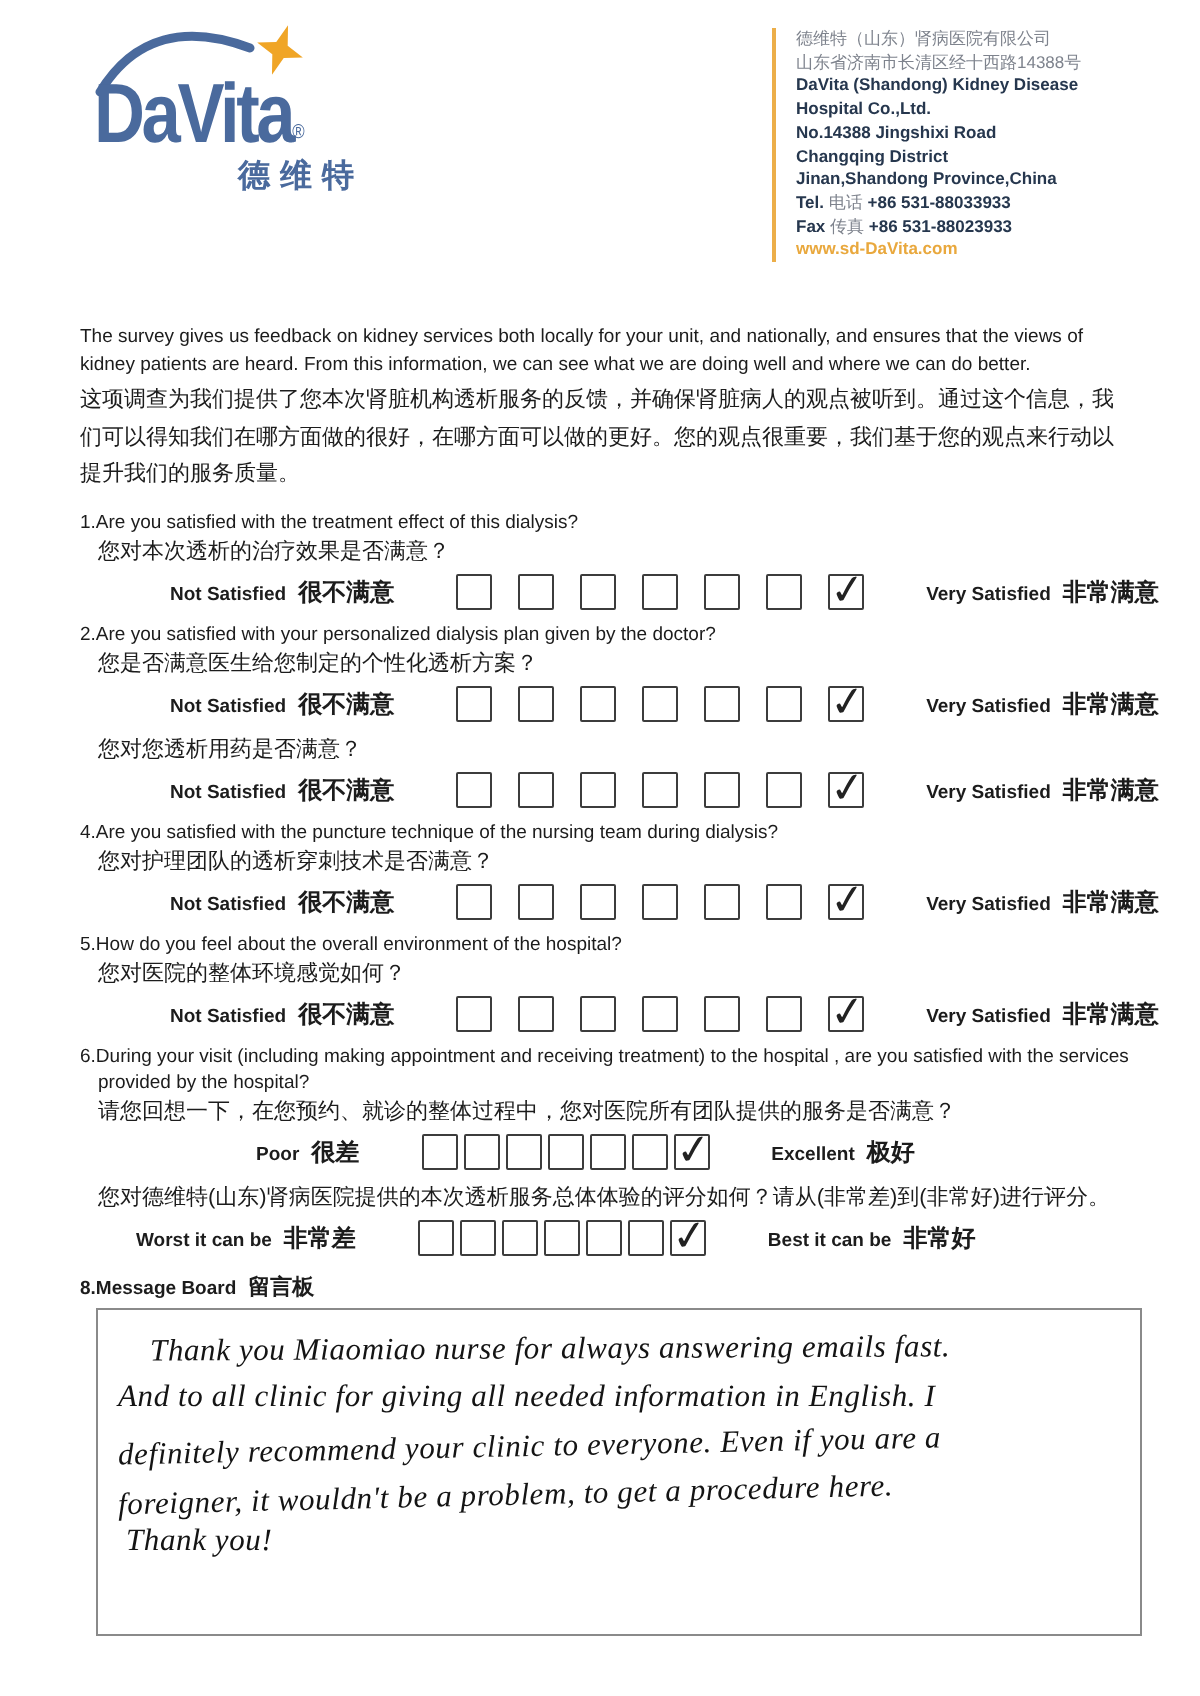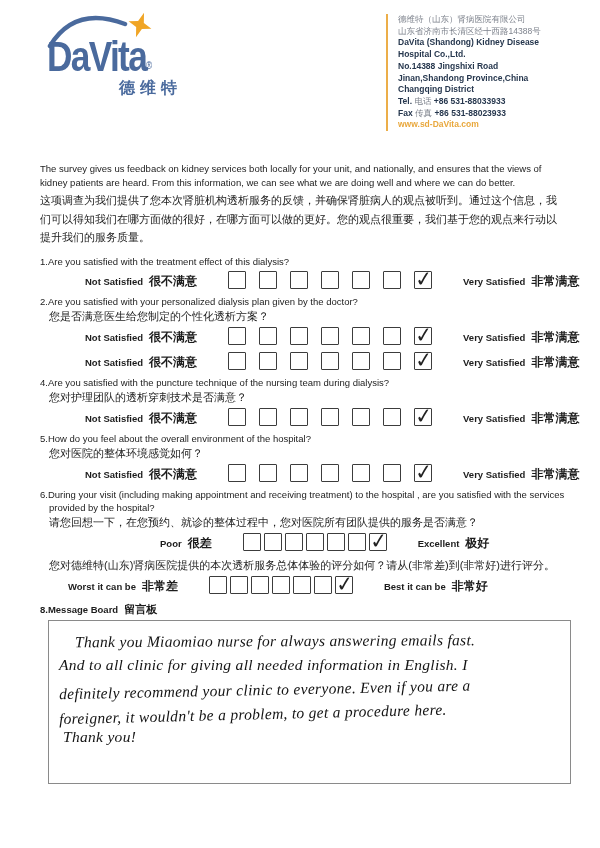--- a/index.html
+++ b/index.html
@@ -46,21 +46,21 @@
   .intro-en{font-size:9.5px;line-height:14px;}
   .intro-cn{font-size:11px;line-height:18.5px;margin-top:1px;}
   
   .question{margin-bottom:4px;}
   .q-en{font-size:9.5px;line-height:13px;padding-left:9px;text-indent:-9px;}
   .q-cn{font-size:11px;line-height:16px;margin-left:9px;}
   .scale-row{
     display:flex;align-items:center;
     margin:2px 0 1px 45px;height:21px;gap:17px;
   }
-  .question:nth-child(6) .scale-row{margin-left:120px;}
+  .question:nth-child(6) .scale-row{margin-left:88px;}
   .question:nth-child(7) .scale-row{margin-left:28px;}
   .scale-label{white-space:nowrap;}
   .scale-label .en{font-weight:bold;font-size:9.5px;}
   .scale-label .cn{font-weight:bold;font-size:12px;margin-left:6px;}
   .scale-label.left{margin-right:14px;}
   .scale-label.right{margin-left:14px;}
   .boxes{display:flex;gap:13px;align-items:center;}
   .question:nth-child(6) .boxes,
   .question:nth-child(7) .boxes{gap:3px;}
   .checkbox{
@@ -113,37 +113,38 @@
       <div class="logo-text"><span>DaVita</span><span class="logo-reg">®</span></div>
       <div class="logo-cn">德维特</div>
     </div>
 
     <div class="addr">
       <div class="cn-gray">德维特（山东）肾病医院有限公司</div>
       <div class="cn-gray">山东省济南市长清区经十西路14388号</div>
       <div class="en-navy">DaVita (Shandong) Kidney Disease</div>
       <div class="en-navy">Hospital Co.,Ltd.</div>
       <div class="en-navy">No.14388 Jingshixi Road</div>
+      <div class="en-navy">Changqing District</div>
       <div class="en-navy">Jinan,Shandong Province,China</div>
-      <div class="en-navy">Changqing District</div>
       <div class="mix"><span class="lab">Tel.</span> <span class="cn">电话</span> <span class="num">+86 531-88033933</span></div>
       <div class="mix"><span class="lab">Fax</span> <span class="cn">传真</span> <span class="num">+86 531-88023933</span></div>
       <div class="site">www.sd-DaVita.com</div>
     </div>
   </div>
 
   <div class="content">
     <div class="intro">
       <div class="intro-en">The survey gives us feedback on kidney services both locally for your unit, and nationally, and ensures that the views of kidney patients are heard. From this information, we can see what we are doing well and where we can do better.</div>
       <div class="intro-cn">这项调查为我们提供了您本次肾脏机构透析服务的反馈，并确保肾脏病人的观点被听到。通过这个信息，我们可以得知我们在哪方面做的很好，在哪方面可以做的更好。您的观点很重要，我们基于您的观点来行动以提升我们的服务质量。</div>
     </div>
 
     <div id="questions-list">
   <div class="question">
     <div class="q-en">1.Are you satisfied with the treatment effect of this dialysis?</div>
+    <div class="q-cn">您对本次透析的治疗效果是否满意？</div>
     <div class="scale-row">
       <span class="scale-label left"><b class="en lbl-left-en">Not Satisfied</b><b class="cn lbl-left-cn">很不满意</b></span>
       <span class="boxes">
               <span class="checkbox"></span>
               <span class="checkbox"></span>
               <span class="checkbox"></span>
               <span class="checkbox"></span>
               <span class="checkbox"></span>
               <span class="checkbox"></span>
               <span class="checkbox checked">
@@ -168,20 +169,21 @@
               <span class="checkbox"></span>
               <span class="checkbox checked">
                 <span class="check-glyph">✓</span>
               </span>
             </span>
       <span class="scale-label right"><b class="en lbl-right-en">Very Satisfied</b><b class="cn lbl-right-cn">非常满意</b></span>
     </div>
   </div>
 
   <div class="question">
+    <div class="q-cn">您对您透析用药是否满意？</div>
     <div class="scale-row">
       <span class="scale-label left"><b class="en lbl-left-en">Not Satisfied</b><b class="cn lbl-left-cn">很不满意</b></span>
       <span class="boxes">
               <span class="checkbox"></span>
               <span class="checkbox"></span>
               <span class="checkbox"></span>
               <span class="checkbox"></span>
               <span class="checkbox"></span>
               <span class="checkbox"></span>
               <span class="checkbox checked">

